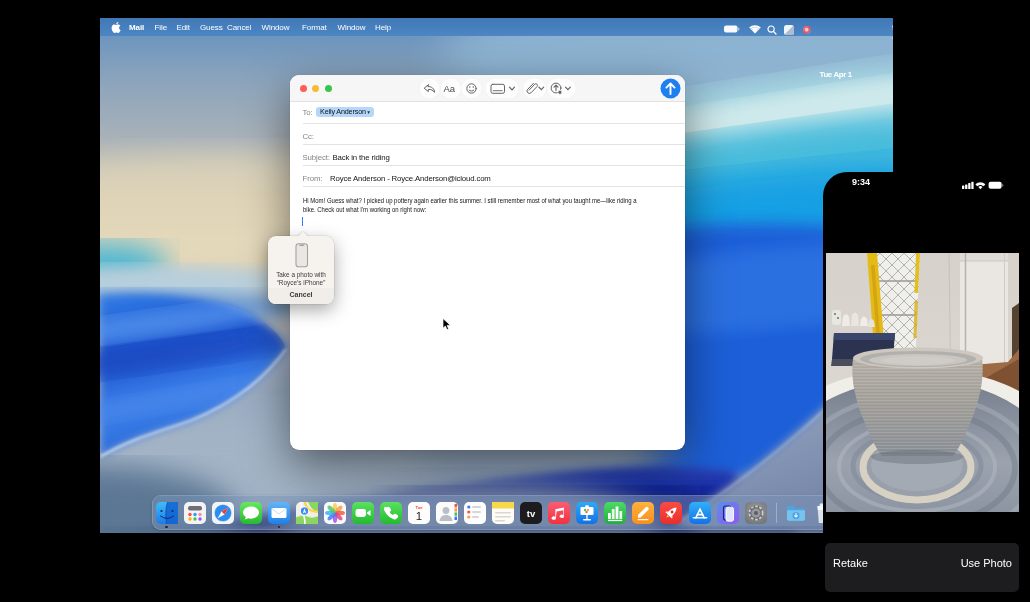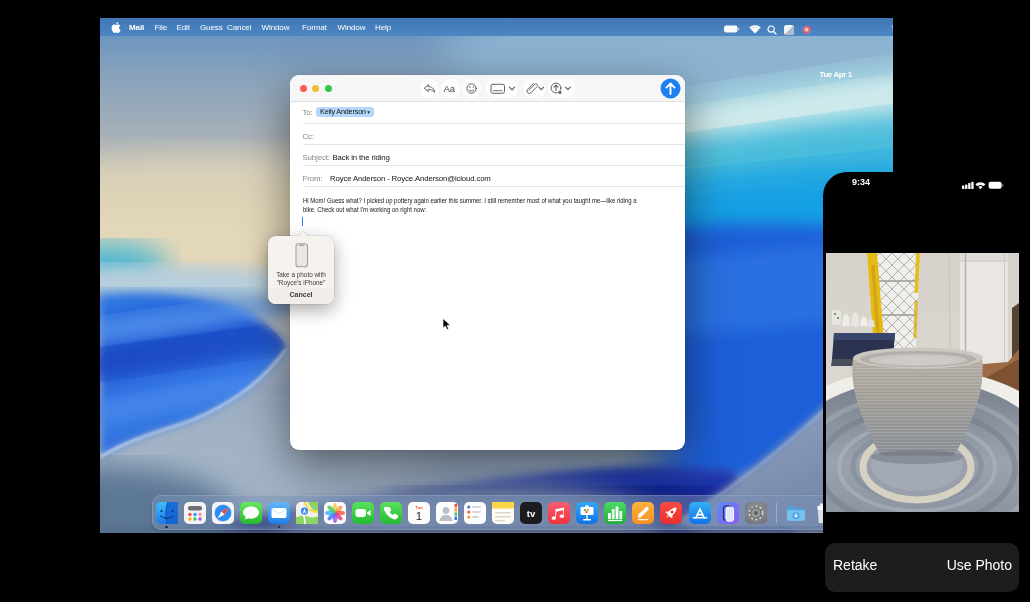--- a/index.html
+++ b/index.html
@@ -23,21 +23,21 @@
   .popup{position:absolute;left:168px;top:218px;width:66px;height:67.5px;background:#f6f3ef;border-radius:8px;box-shadow:0 6px 18px rgba(0,0,0,.35), 0 0 0 .5px rgba(0,0,0,.12);}
   .popup .arrow{position:absolute;left:28.5px;top:-6px;width:12px;height:6px;overflow:hidden;}
   .popup .arrow:before{content:"";position:absolute;left:2px;top:2.5px;width:8px;height:8px;background:#f7f4f0;transform:rotate(45deg);border-radius:1px;box-shadow:0 0 2px rgba(0,0,0,.25);}
   
   .dock{position:absolute;left:52px;top:476.5px;width:688px;height:35.5px;border-radius:9px;background:rgba(120,145,182,.5);box-shadow:inset 0 0 0 .5px rgba(255,255,255,.3), 0 1px 3px rgba(0,0,0,.2);}
   .ddot{position:absolute;top:507.8px;width:2.5px;height:2.5px;border-radius:50%;background:rgba(20,20,30,.85);}
   
   .phone{position:absolute;left:823px;top:172px;width:207px;height:430px;background:#000;border-top-left-radius:24px;}
   .pstatus{position:absolute;left:0;top:0;width:207px;height:30px;color:#fff;}
   .photo{position:absolute;left:3px;top:81px;width:193px;height:259px;}
-  .pbar{position:absolute;left:2px;top:371px;width:194px;height:49px;background:#1d1d1f;border-radius:10px;color:#fff;font-size:14px;}
+  .pbar{position:absolute;left:2px;top:371px;width:194px;height:49px;background:#1d1d1f;border-radius:5px;color:#fff;font-size:11px;}
 </style>
 </head>
 <body>
 <div class="desktop">
   <svg class="wall" width="793" height="515" viewBox="0 0 793 515" xmlns="http://www.w3.org/2000/svg">
     <defs>
       <linearGradient id="sky" x1="0" y1="0" x2="0" y2="1">
         <stop offset="0" stop-color="#6190c0"></stop>
         <stop offset="0.12" stop-color="#8ba4bc"></stop>
         <stop offset="0.24" stop-color="#aab2b8"></stop>

